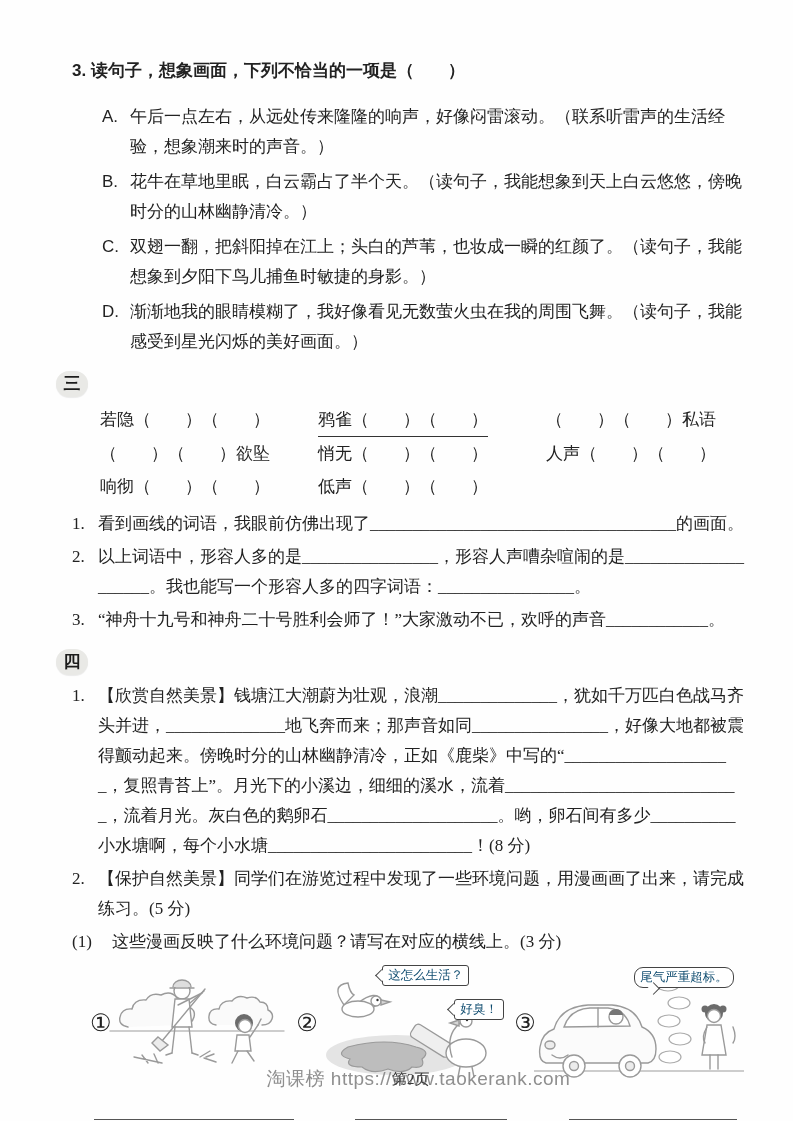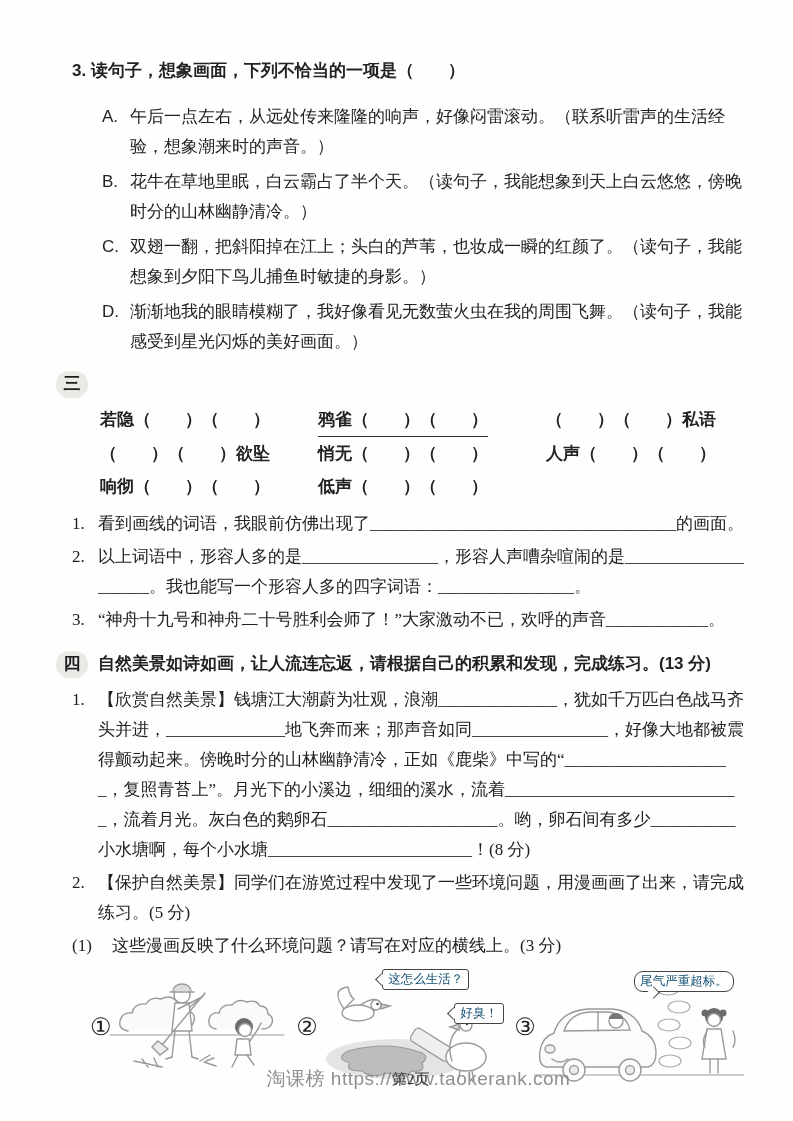--- a/index.html
+++ b/index.html
@@ -35,21 +35,21 @@
     flex:none; width:32px; height:26px;
     background:#e9e9e6; border-radius:13px;
     display:flex; align-items:center; justify-content:center;
     font-size:17px; font-weight:700; color:#1c1c1c;
     box-shadow:0 1px 1px rgba(0,0,0,0.08);
   }
 
   
   .word-grid {
     display:grid; grid-template-columns:218px 228px auto;
-    margin:4px 0 6px 28px; line-height:33px;font-weight:bold;
+    margin:4px 0 6px 28px; line-height:33px;
   }
   .word { white-space:nowrap; }
   .word.underlined { align-self:start; justify-self:start; border-bottom:1.5px solid #333; }
 
   
   .q { display:flex; line-height:30px; margin:3px 0; }
   .q-num { flex:none; width:26px; }
   .q-num.wide { width:40px; }
   .q-body { flex:1; word-break:break-all; }
 
@@ -152,21 +152,20 @@
       </div>
       <div class="q">
         <span class="q-num">3.</span>
         <span class="q-body">“神舟十九号和神舟二十号胜利会师了！”大家激动不已，欢呼的声音____________。</span>
       </div>
     </div>
 
     <div>
       <div class="sec-header">
         <span class="badge">四</span>
-        <span>自然美景如诗如画，让人流连忘返，请根据自己的积累和发现，完成练习。(13 分)</span>
       </div>
 
       <div class="q">
         <span class="q-num">1.</span>
         <span class="q-body">【欣赏自然美景】钱塘江大潮蔚为壮观，浪潮______________，犹如千万匹白色战马齐头并进，______________地飞奔而来；那声音如同________________，好像大地都被震得颤动起来。傍晚时分的山林幽静清冷，正如《鹿柴》中写的“____________________，复照青苔上”。月光下的小溪边，细细的溪水，流着____________________________，流着月光。灰白色的鹅卵石____________________。哟，卵石间有多少__________小水塘啊，每个小水塘________________________！(8 分)</span>
       </div>
       <div class="q">
         <span class="q-num">2.</span>
         <span class="q-body">【保护自然美景】同学们在游览过程中发现了一些环境问题，用漫画画了出来，请完成练习。(5 分)</span>
       </div>

